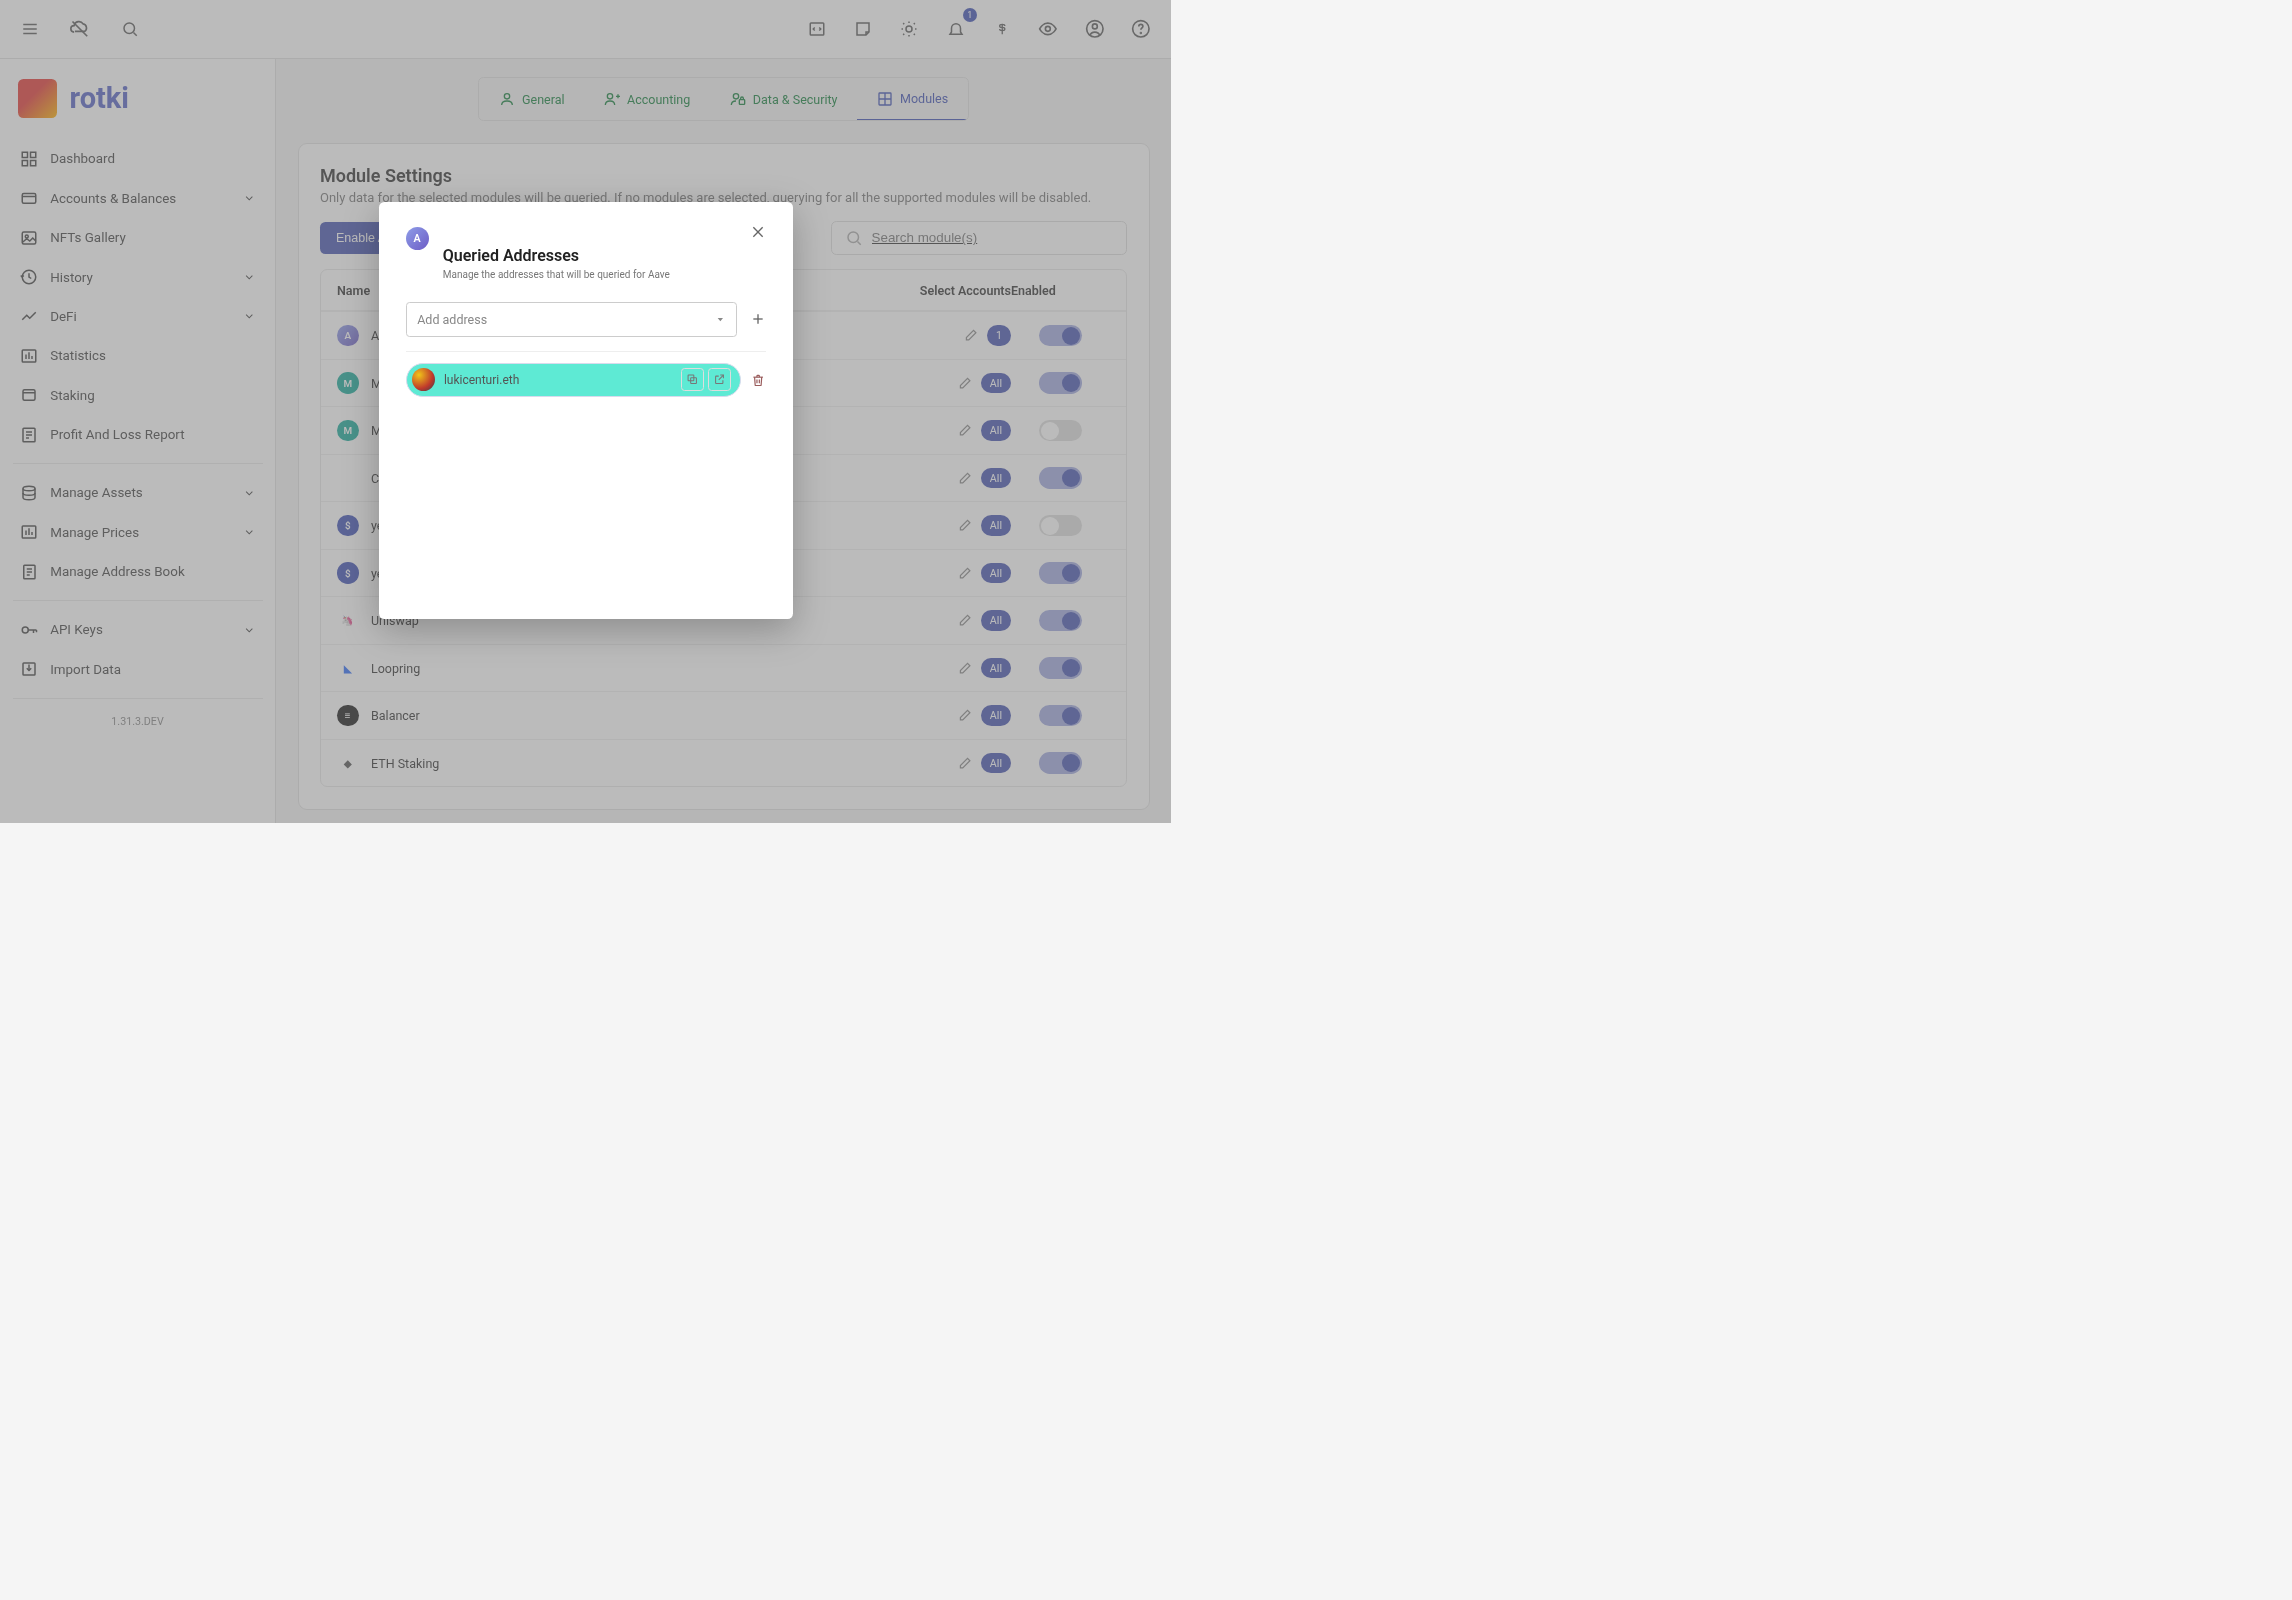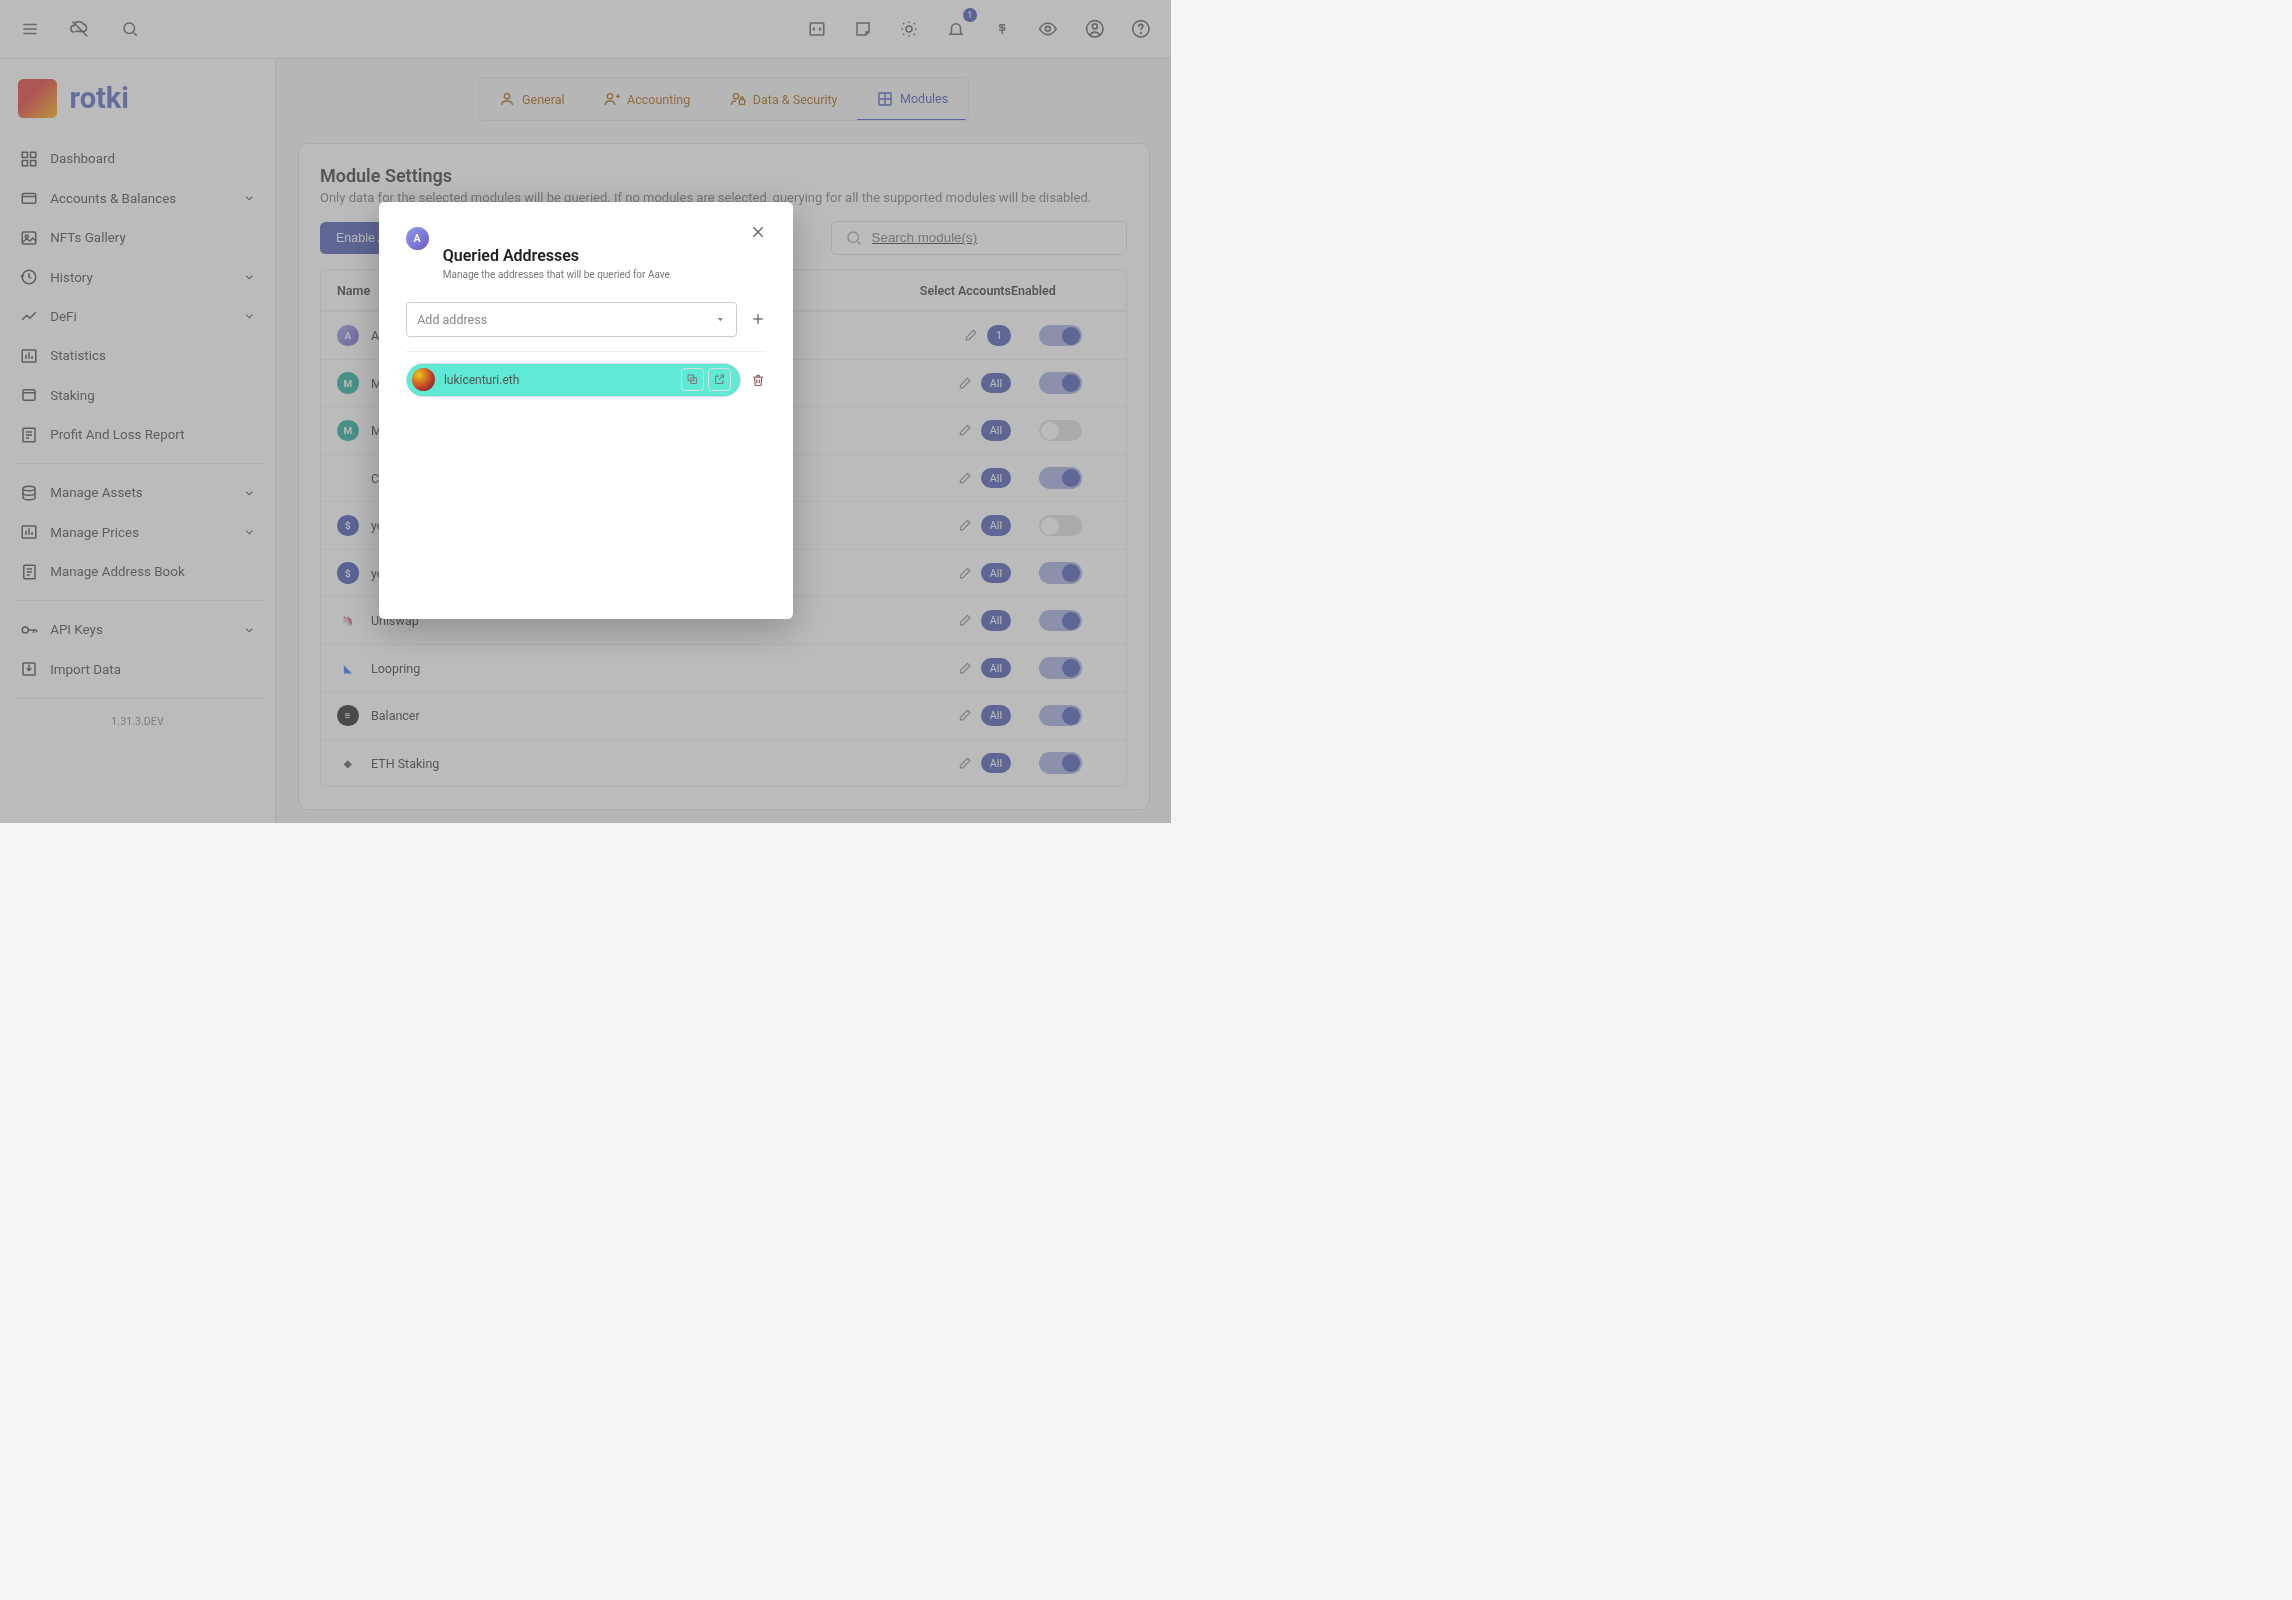--- a/index.html
+++ b/index.html
@@ -88,21 +88,21 @@
 .tab-group {
   display: flex;
   border: 0.9px solid #e0e0e0;
   border-radius: 5.4px;
   overflow: hidden;
 }
 .tab {
   display: flex; align-items: center; gap: 7.2px;
   padding: 12.5px 19.7px;
   font-size: 12.5px;
-  color: #a16207;
+  color: #15803d;
   cursor: pointer;
 }
 .tab.active {
   color: #3f51b5;
   border-bottom: 1.8px solid #3f51b5;
   justify-content: center;
 }
 .card {
   background: #fff;
   border: 0.9px solid #e0e0e0;

